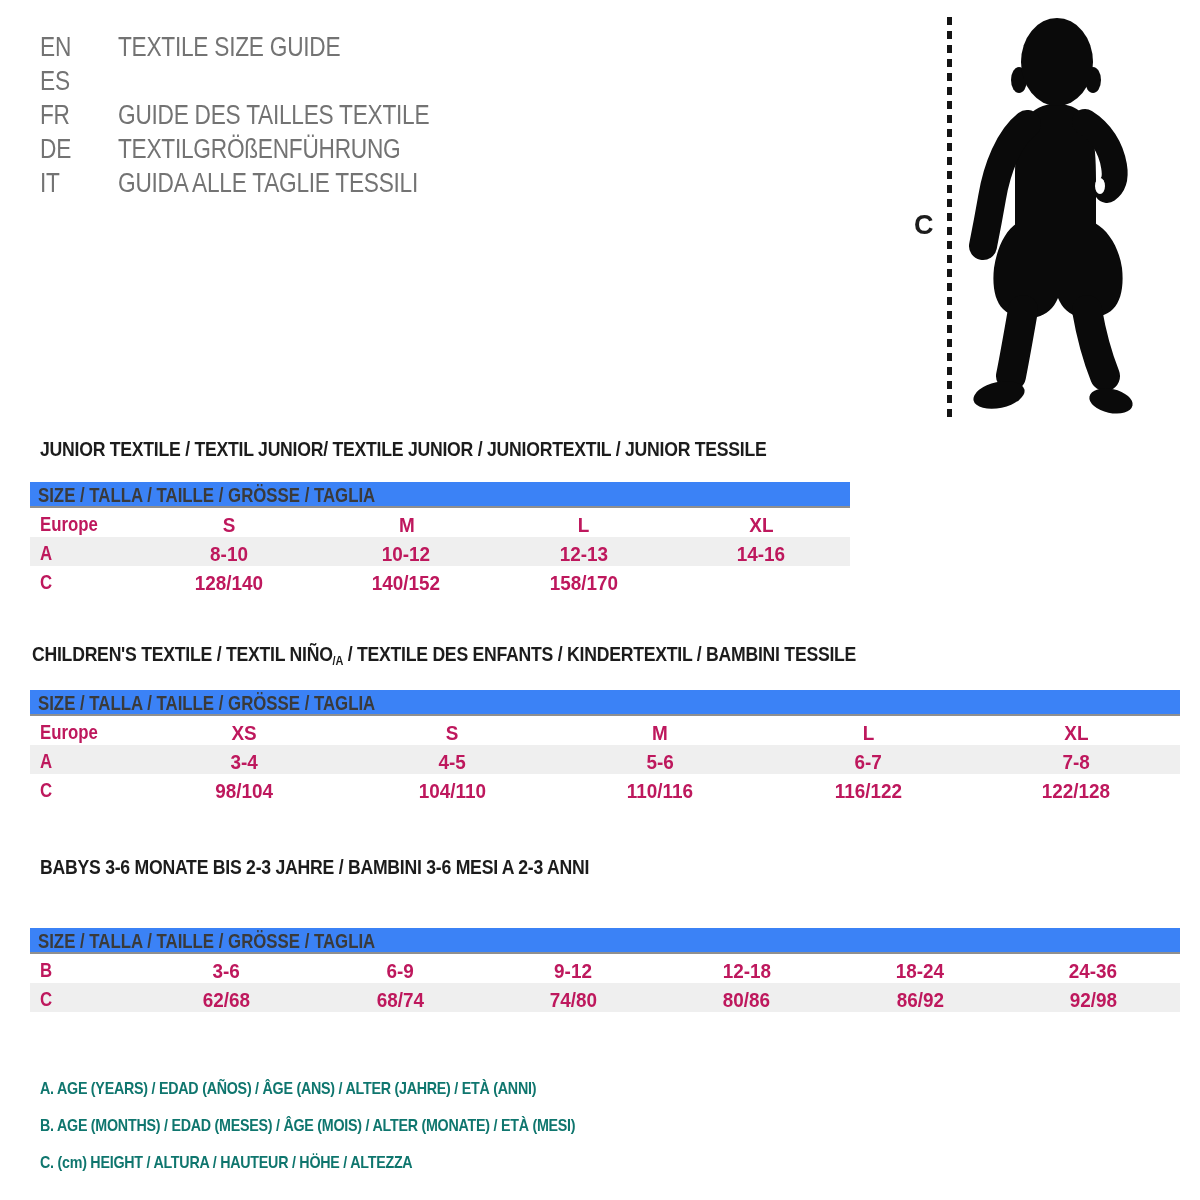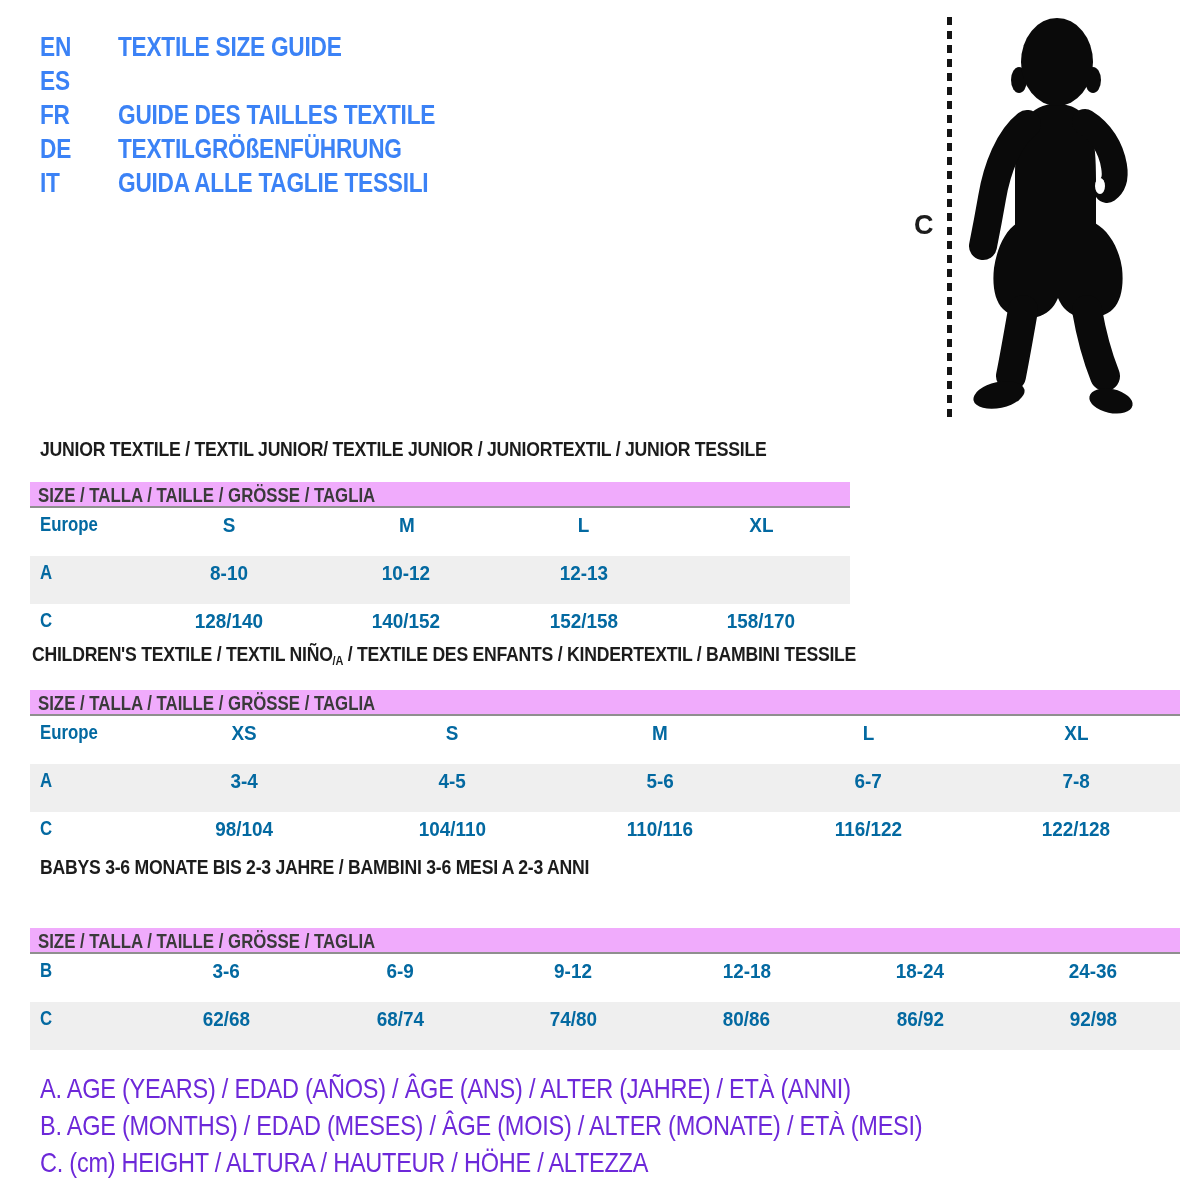--- a/index.html
+++ b/index.html
@@ -6,43 +6,43 @@
   .page{
     position:relative;width:1200px;height:1200px;background:#ffffff;
     font-family:"Liberation Sans",sans-serif;color:#2e2e2e;overflow:hidden;
   }
   .abs{position:absolute;}
   
   .condl{display:inline-block;transform:scaleX(.84);transform-origin:0 50%;white-space:nowrap;}
   .condc{display:inline-block;transform:scaleX(.9);transform-origin:50% 50%;white-space:nowrap;}
   
   .langs{left:40px;top:30px;}
-  .lang-row{display:flex;line-height:34px;font-size:27px;font-weight:bold;letter-spacing:-.3px;color:#3b82f6;}
+  .lang-row{display:flex;line-height:34px;font-size:27px;font-weight:normal;letter-spacing:-.3px;color:#737373;}
   .lang-code{width:78px;flex:none;}
   
   .dash-line{left:947px;top:17px;width:5px;height:400px;
     background:repeating-linear-gradient(to bottom,#141414 0 8px,transparent 8px 14px);}
   .c-label{left:914px;top:210px;font-size:27px;font-weight:bold;color:#1c1c1c;}
   
   .sec-title{font-size:21px;font-weight:bold;line-height:28px;letter-spacing:-.3px;color:#1c1c1c;}
   .sub{font-size:13px;vertical-align:-4px;}
   
   .table{position:absolute;}
-  .band{height:26px;background:#f0abfc;border-bottom:2px solid #8f8f8f;line-height:26px;
+  .band{height:26px;background:#3b82f6;border-bottom:2px solid #8f8f8f;line-height:26px;
     font-size:20px;font-weight:bold;color:#3a3a3a;padding-left:8px;box-sizing:border-box;}
-  .trow{display:grid;height:48px;line-height:33px;font-weight:bold;color:#0369a1;}
+  .trow{display:grid;height:29px;line-height:33px;font-weight:bold;color:#be185d;}
   .g4{grid-template-columns:110px repeat(4,1fr);}
   .g5{grid-template-columns:110px repeat(5,1fr);}
   .g6{grid-template-columns:110px repeat(6,1fr);}
   .label{padding-left:10px;font-size:20px;}
   .val{text-align:center;font-size:21px;}
   .shaded{background:#efefef;}
   
   .legend{left:40px;top:1070px;}
-  .legend-line{font-size:28px;font-weight:normal;line-height:37px;letter-spacing:-.3px;color:#6d28d9;}
+  .legend-line{font-size:17px;font-weight:bold;line-height:37px;letter-spacing:-.3px;color:#0f766e;}
 </style>
 </head>
 <body>
 
 <div class="page">
 
   <div class="abs langs">
     <div class="lang-row">
       <span class="lang-code"><span class="condl">EN</span></span>
       <span><span class="condl">TEXTILE SIZE GUIDE</span></span>
@@ -93,26 +93,26 @@
       <span class="val"><span class="condc">S</span></span>
       <span class="val"><span class="condc">M</span></span>
       <span class="val"><span class="condc">L</span></span>
       <span class="val"><span class="condc">XL</span></span>
     </div>
     <div class="trow g4 shaded">
       <span class="label"><span class="condl">A</span></span>
       <span class="val"><span class="condc">8-10</span></span>
       <span class="val"><span class="condc">10-12</span></span>
       <span class="val"><span class="condc">12-13</span></span>
+      <span class="val"><span class="condc">14-16</span></span>
     </div>
     <div class="trow g4">
       <span class="label"><span class="condl">C</span></span>
       <span class="val"><span class="condc">128/140</span></span>
       <span class="val"><span class="condc">140/152</span></span>
-      <span class="val"><span class="condc">152/158</span></span>
       <span class="val"><span class="condc">158/170</span></span>
     </div>
   </div>
 
   <div class="abs sec-title" style="left:32px;top:640px;">
     <span class="condl"><span>CHILDREN'S TEXTILE / TEXTIL NIÑO</span><span class="sub">/A</span><span> / TEXTILE DES ENFANTS / KINDERTEXTIL / BAMBINI TESSILE</span></span>
   </div>
   <div class="table" style="left:30px;top:690px;width:1150px;">
     <div class="band"><span class="condl">SIZE / TALLA / TAILLE / GRÖSSE / TAGLIA</span></div>
     <div class="trow g5">

